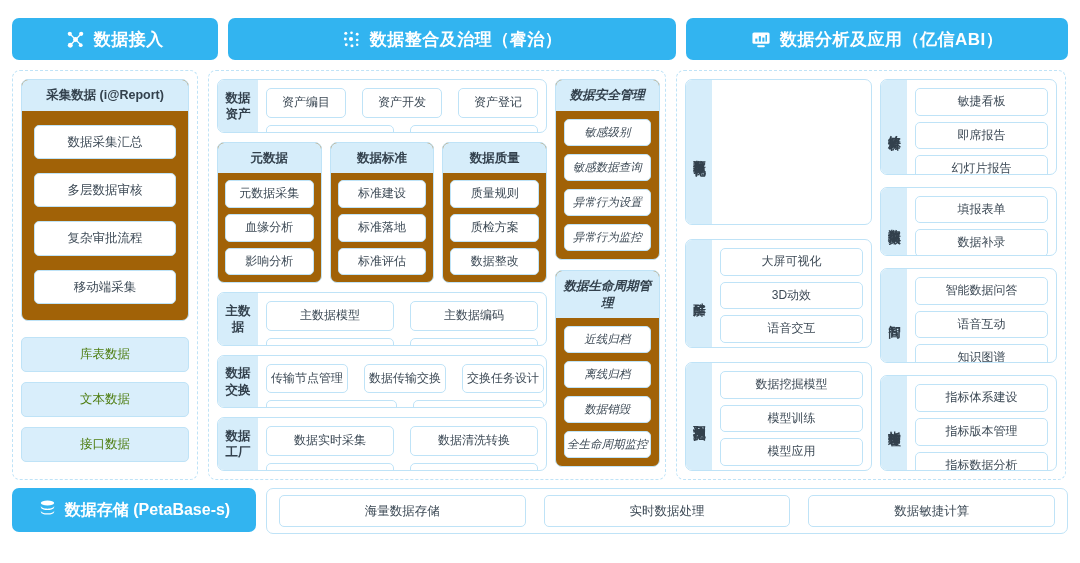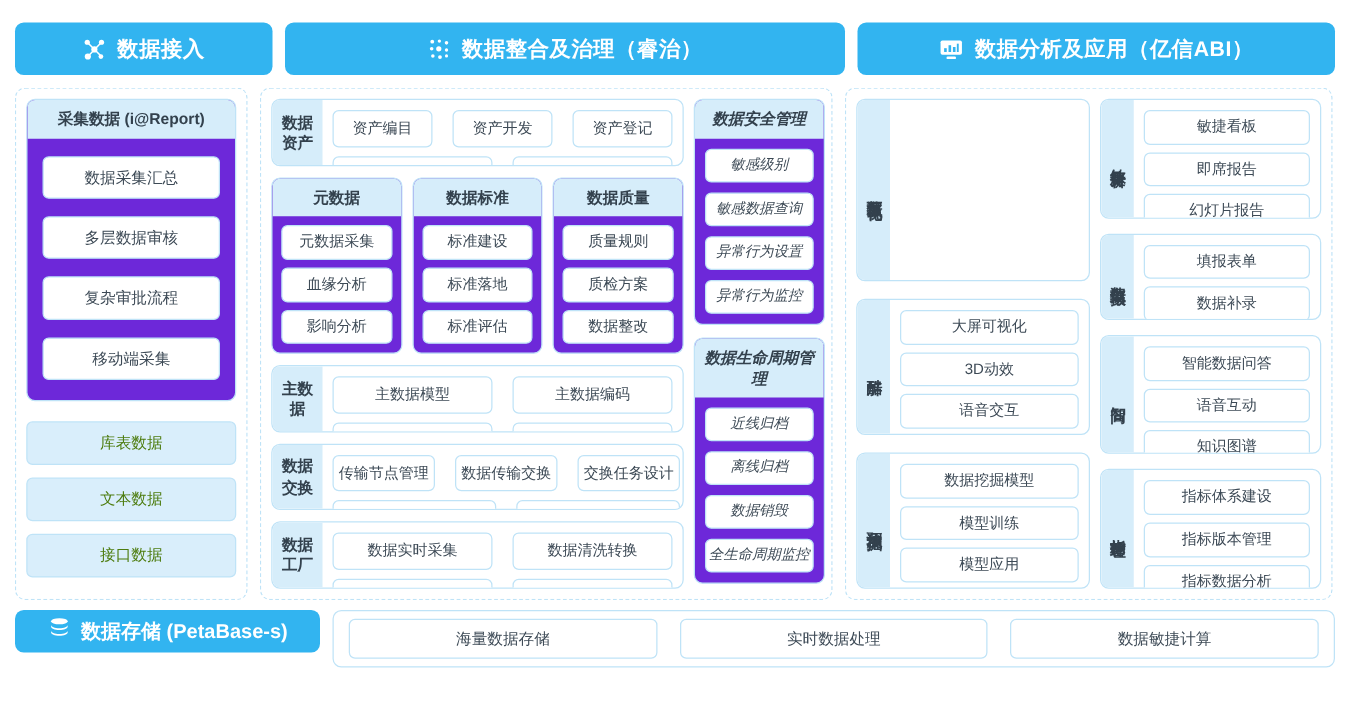--- a/index.html
+++ b/index.html
@@ -39,21 +39,21 @@
     height: 410px;
   }
   .col-1 { width: 186px; }
   .col-2 { width: 458px; display: flex; gap: 8px; }
   .col-3 { width: 390px; display: flex; gap: 8px; }
 
   
   .panel {
     border: 1px solid #bfe3f7;
     border-radius: 7px;
-    background: #6d28d9;
+    background: #a16207;
     display: flex; flex-direction: column;
     overflow: hidden;
   }
   .panel-title {
     background: #d6edfa;
     color: #33414d;
     font-size: 12.5px;
     font-weight: bold;
     text-align: center;
     padding: 7px 2px;
@@ -154,21 +154,21 @@
     padding: 8px 12px 0 12px;
     align-items: stretch;
   }
   .storage-hdr {
     width: 244px;
     background: #32b4f0;
     border-radius: 7px;
     display: flex; align-items: center; justify-content: center;
     gap: 8px;
     color: #fff; font-size: 16px; font-weight: bold;
-    height: 34px;
+    height: 44px;
   }
   .storage-body {
     flex: 1;
     border: 1px solid #bfe3f7;
     border-radius: 7px;
     display: flex; align-items: center; gap: 18px;
     padding: 0 12px;
     height: 46px;
   }
   .storage-body .chip { flex: 1; padding: 7px 4px; font-size: 12.5px; }

